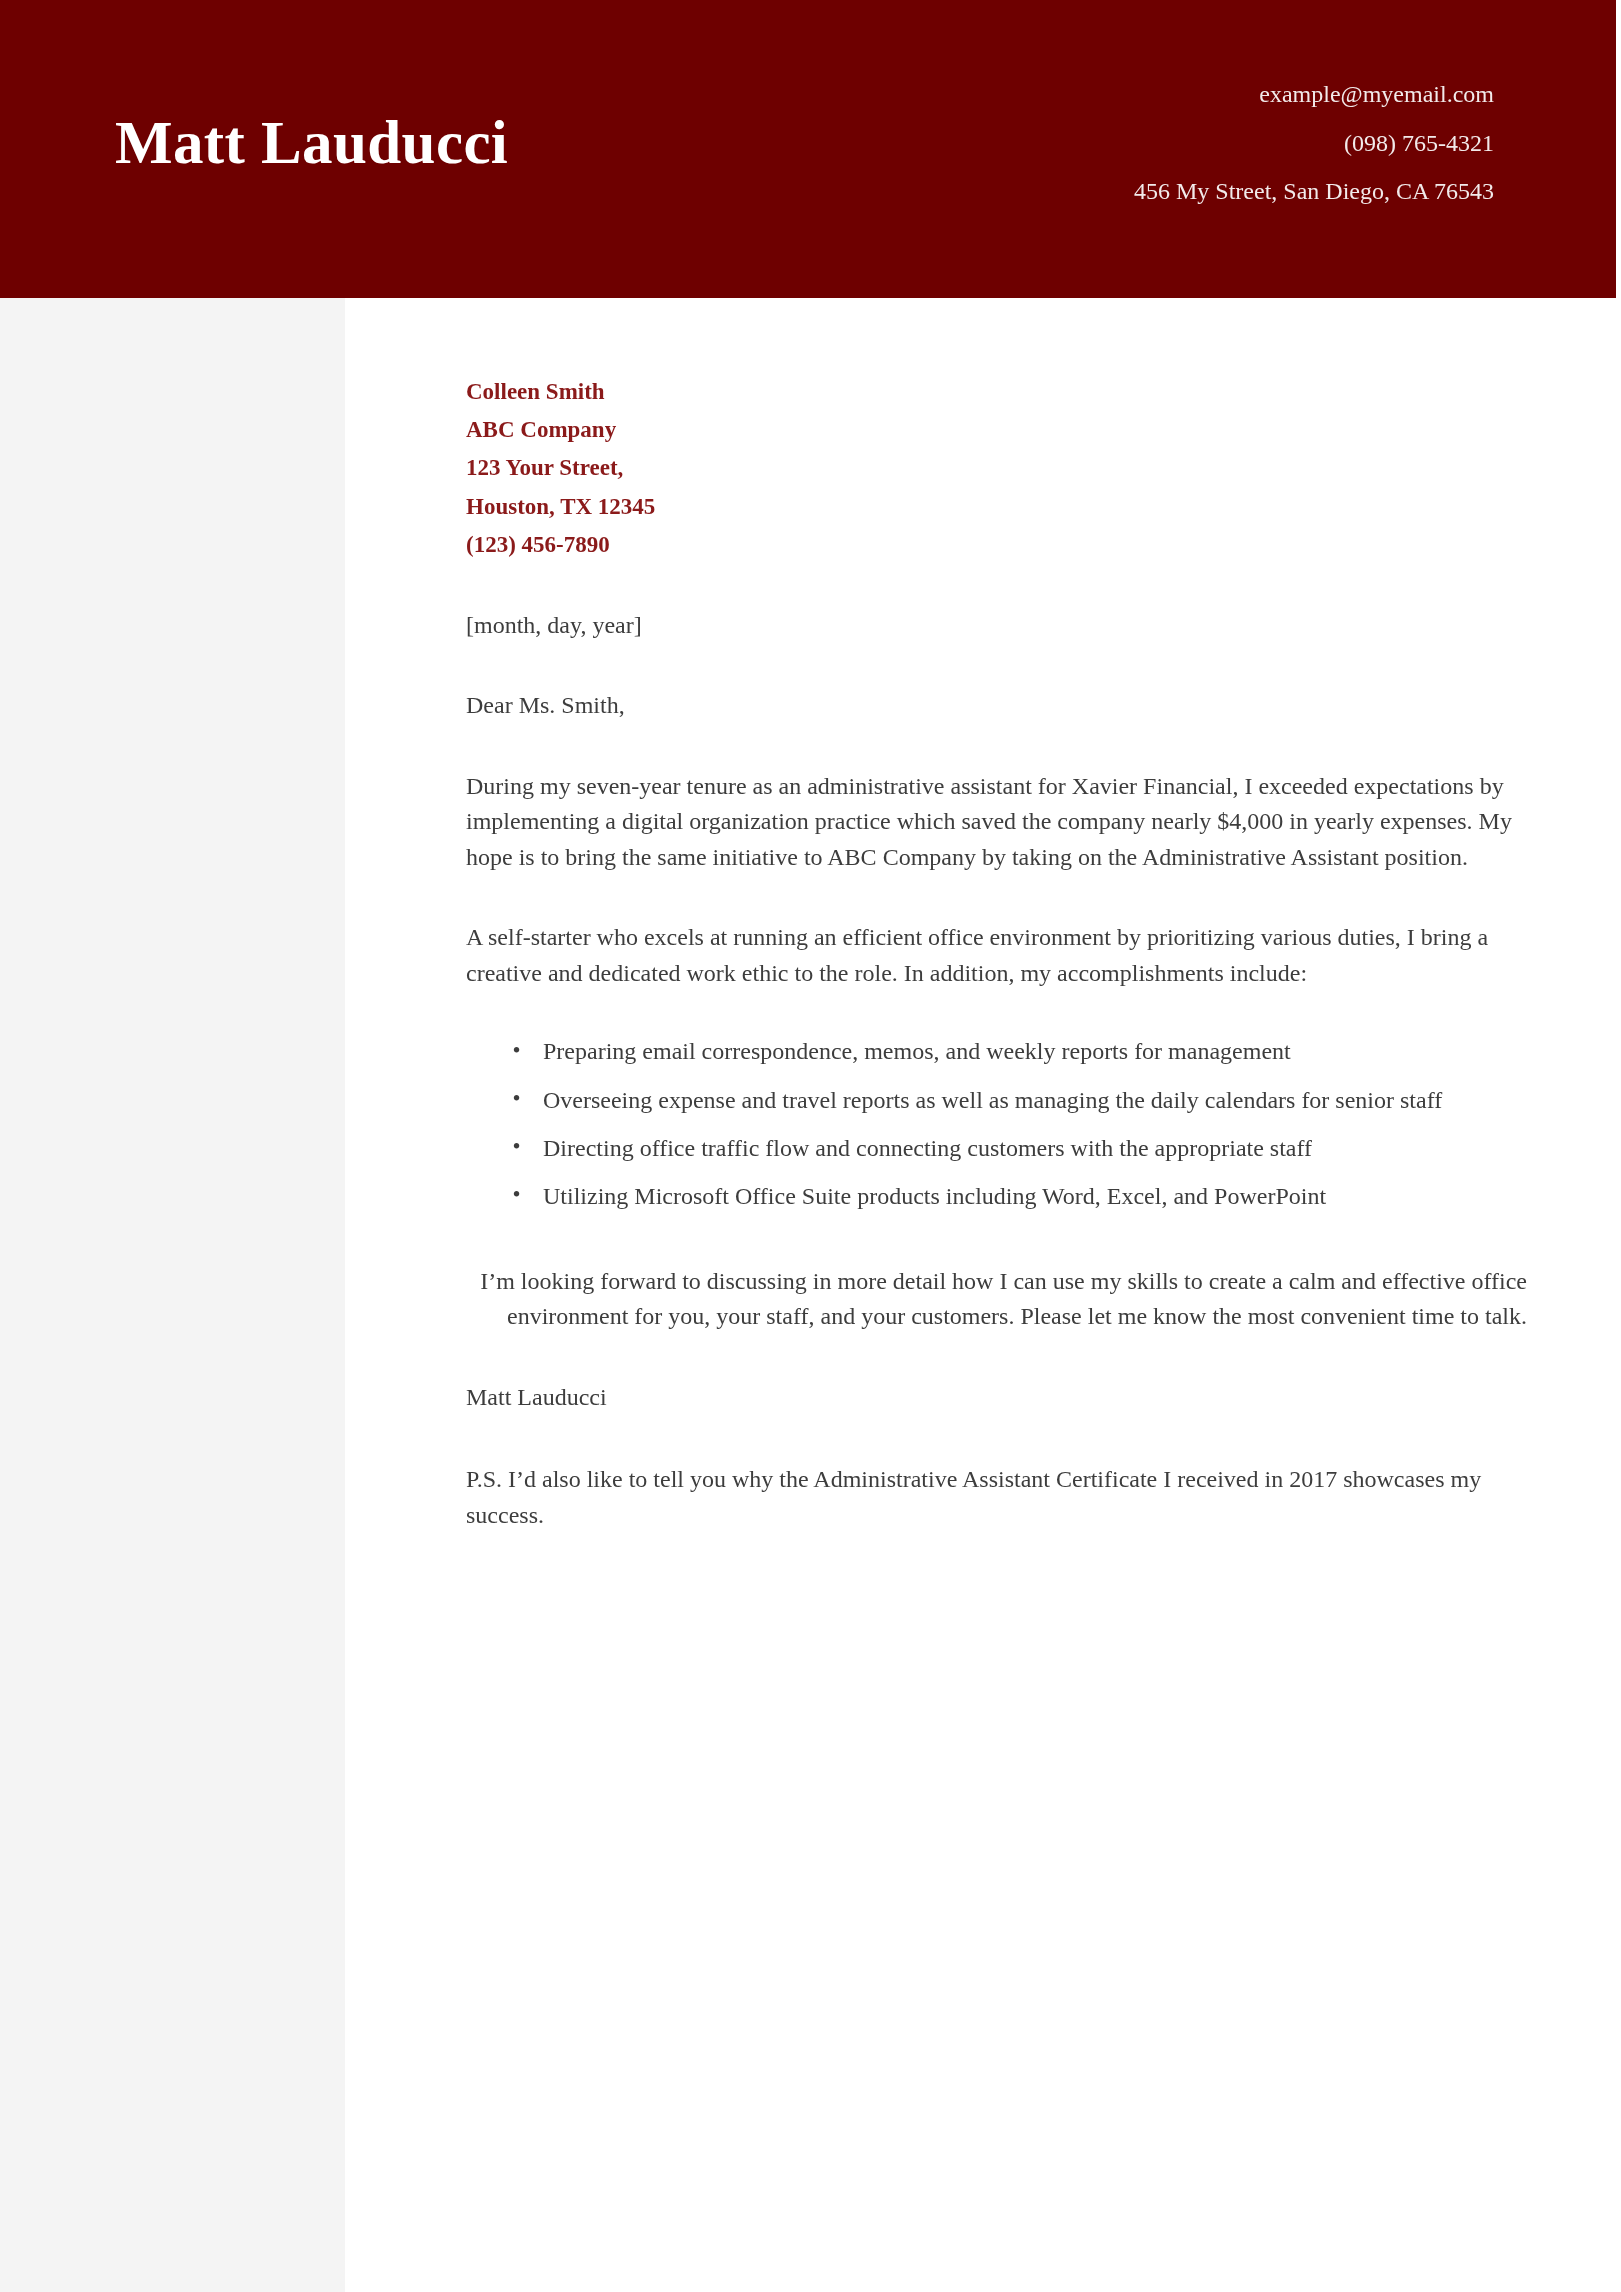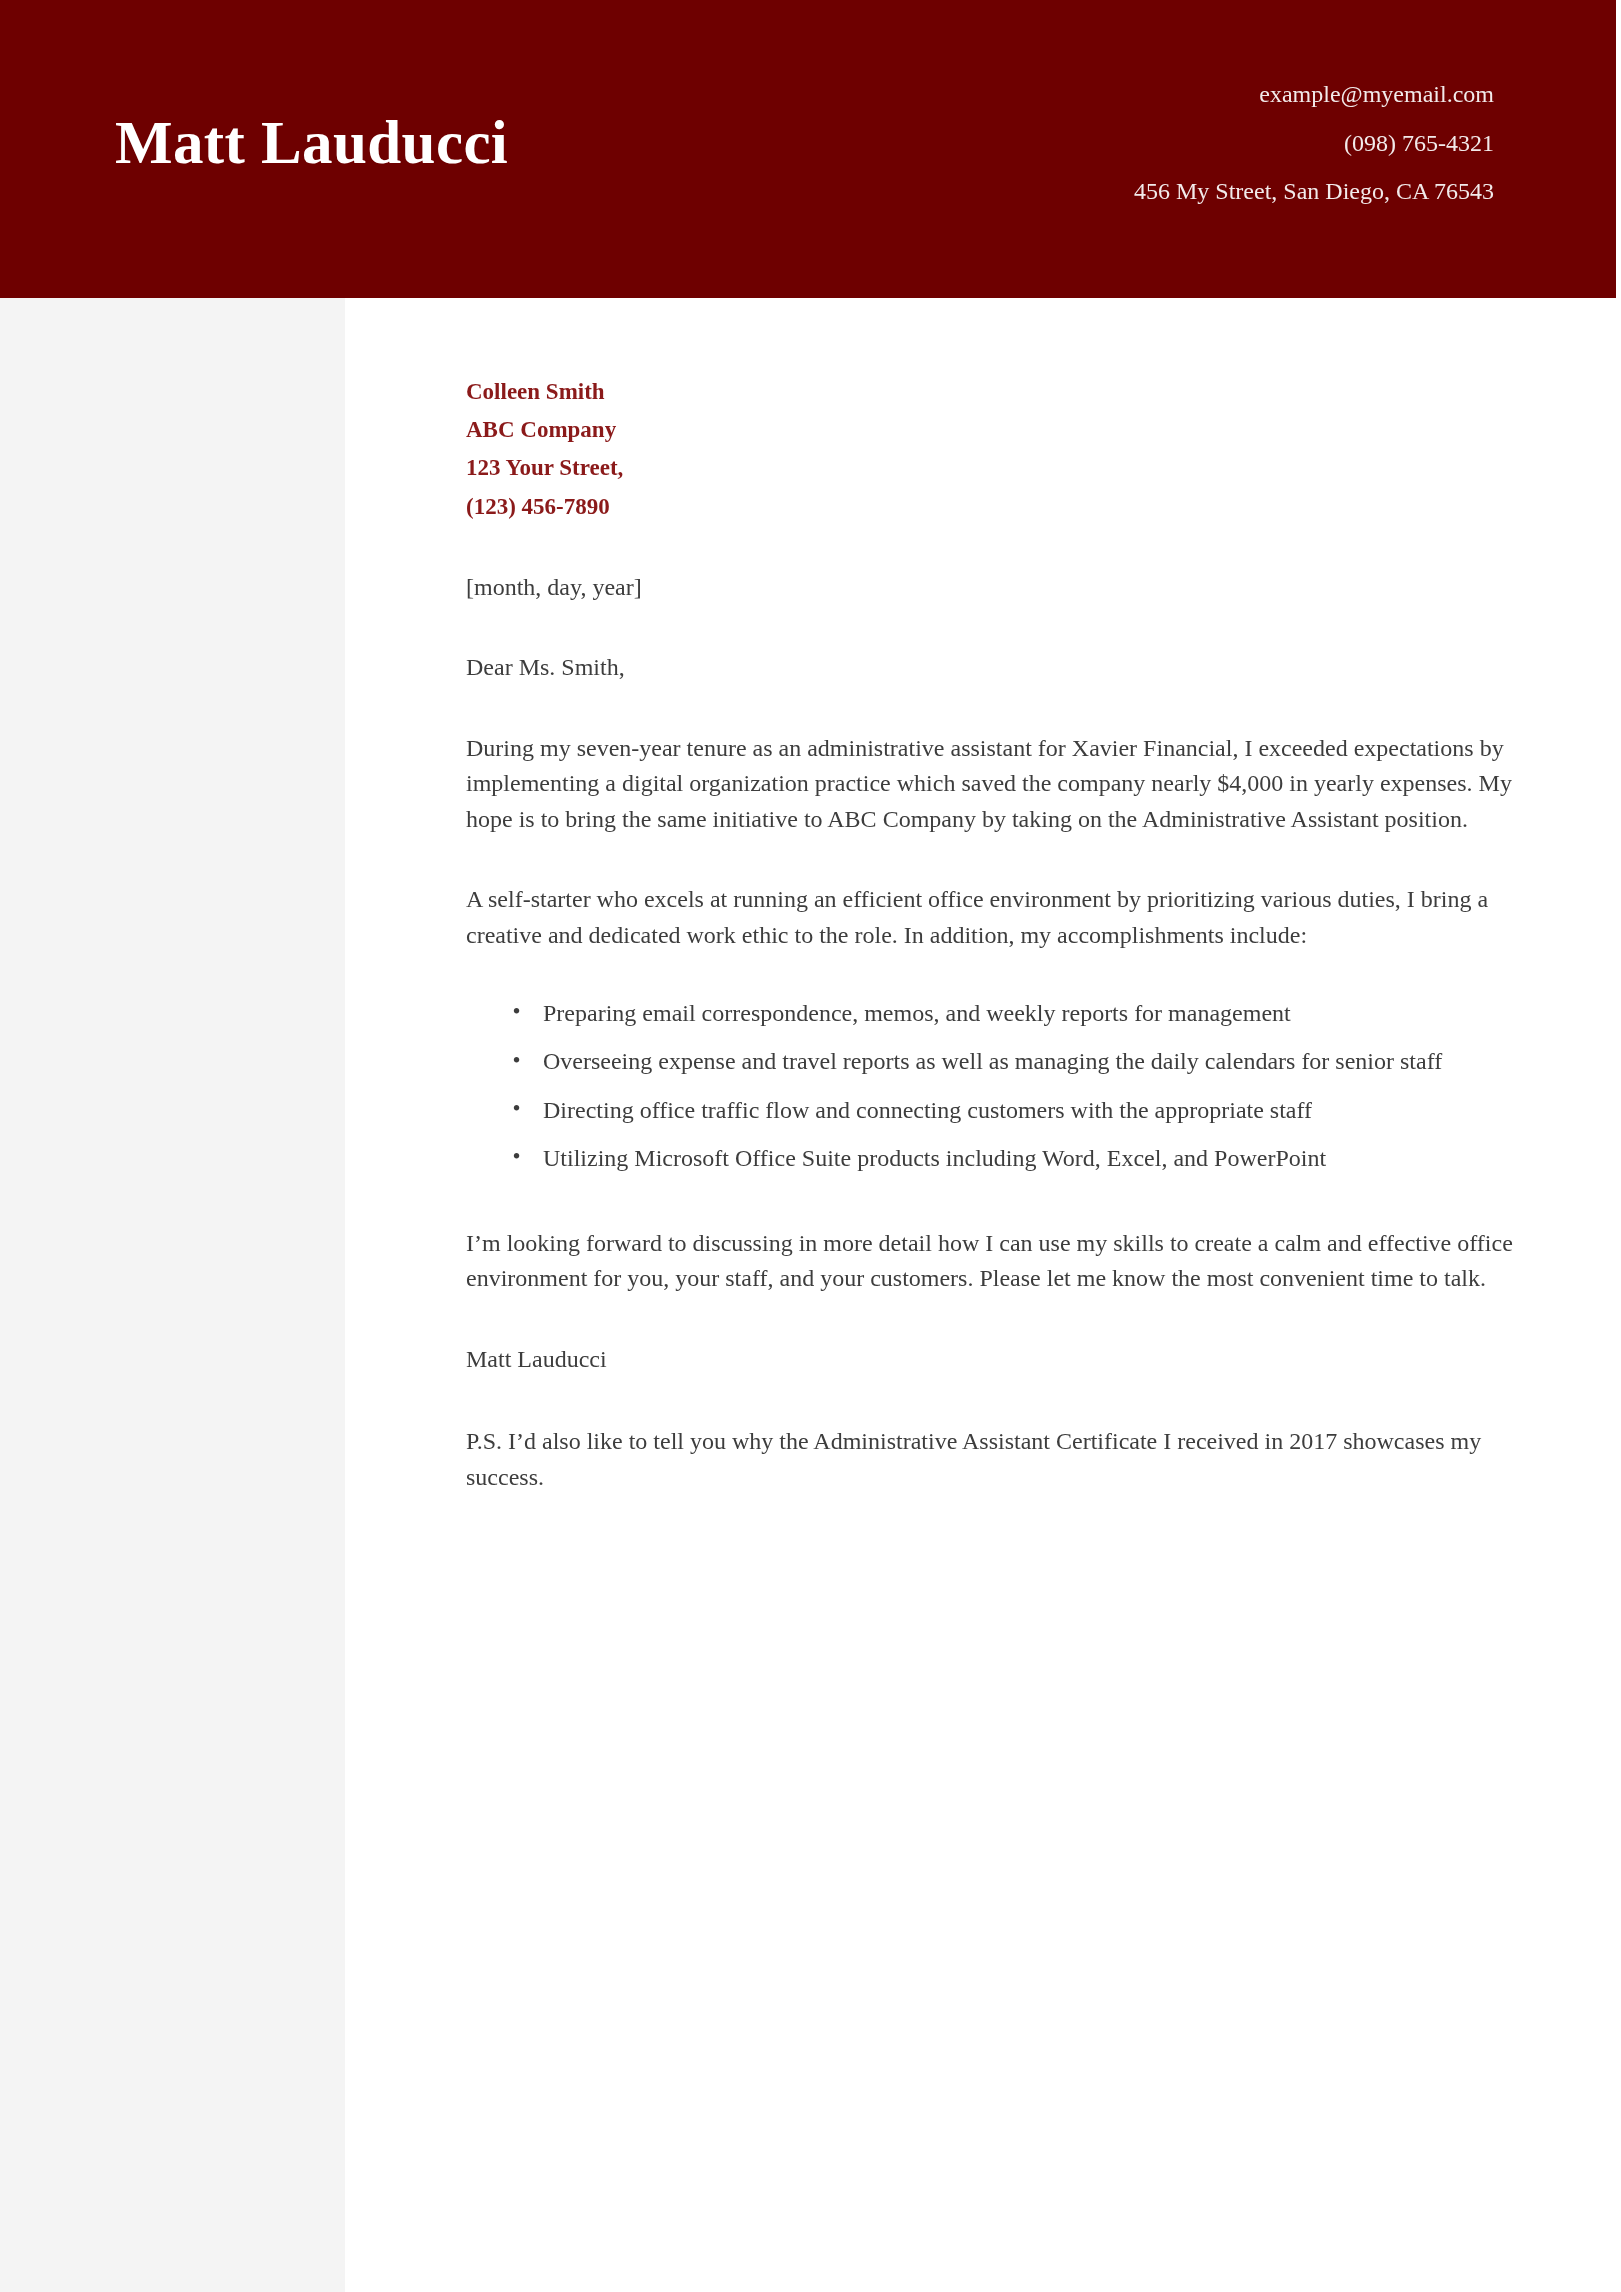--- a/index.html
+++ b/index.html
@@ -125,21 +125,21 @@
   }
   ul.accomplishments li::before {
     content: "\2022";
     position: absolute;
     left: 5.4px;
     top: -0.9px;
     font-size: 23px;
     color: #3d3d3d;
   }
 
-  .closing-para { margin-top: 50px; }
+  .closing-para { margin-top: 50px; text-align: right; }
   .signoff { margin-top: 47px; }
   .signature { margin-top: 45px; }
   .postscript { margin-top: 47px; }
 </style>
 </head>
 <body>
 
 <div class="page">
 
   <div class="header">
@@ -154,20 +154,21 @@
   </div>
 
   <div class="rail"></div>
 
   <div class="letter">
 
     <div class="recipient">
       <div>Colleen Smith</div>
       <div>ABC Company</div>
       <div>123 Your Street,</div>
+      <div>Houston, TX 12345</div>
       <div>(123) 456-7890</div>
     </div>
 
     <div class="body-text date">[month, day, year]</div>
 
     <div class="body-text salutation">Dear Ms. Smith,</div>
 
     <div class="body-text para">During my seven-year tenure as an administrative assistant for Xavier Financial, I exceeded expectations by implementing a digital organization practice which saved the company nearly $4,000 in yearly expenses. My hope is to bring the same initiative to ABC Company by taking on the Administrative Assistant position.</div>
 
     <div class="body-text para">A self-starter who excels at running an efficient office environment by prioritizing various duties, I bring a creative and dedicated work ethic to the role. In addition, my accomplishments include:</div>

